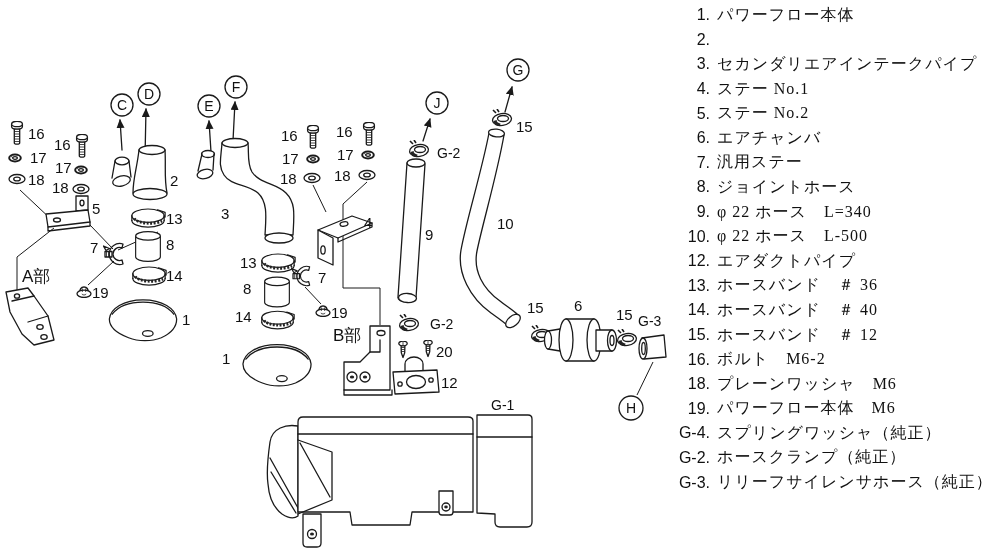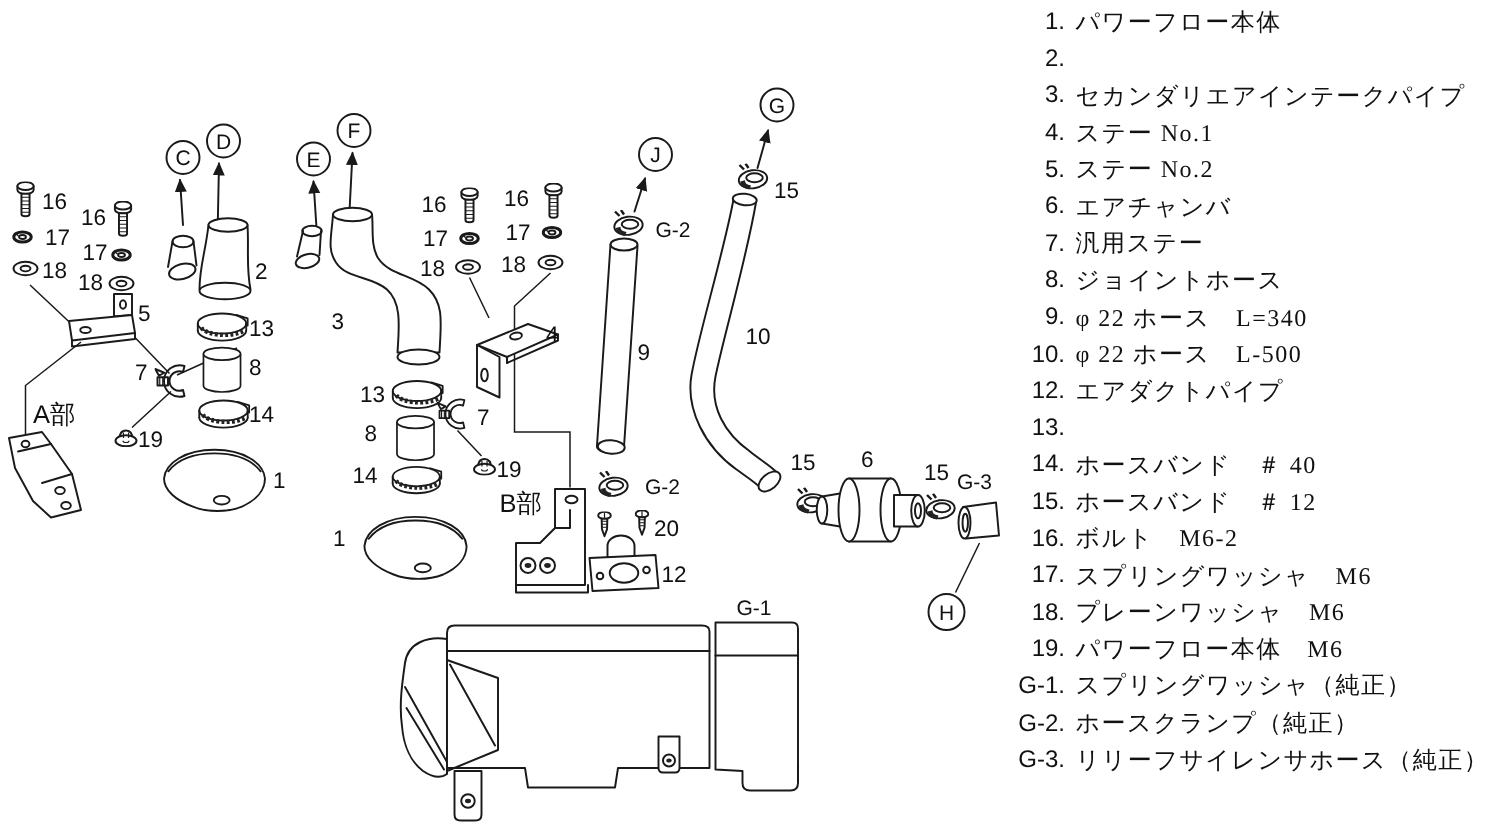--- a/index.html
+++ b/index.html
@@ -364,47 +364,44 @@
   <li>
         <span class="no">10.</span>
         <span class="lbl">φ 22 ホース　L-500</span>
       </li>
   <li>
         <span class="no">12.</span>
         <span class="lbl">エアダクトパイプ</span>
       </li>
   <li>
         <span class="no">13.</span>
+        <span class="lbl">ホースバンド　＃ 36</span>
       </li>
   <li>
         <span class="no">14.</span>
         <span class="lbl">ホースバンド　＃ 40</span>
       </li>
   <li>
         <span class="no">15.</span>
         <span class="lbl">ホースバンド　＃ 12</span>
       </li>
   <li>
         <span class="no">16.</span>
         <span class="lbl">ボルト　M6-2</span>
       </li>
   <li>
-        <span class="no">17.</span>
-        <span class="lbl">スプリングワッシャ　M6</span>
-      </li>
-  <li>
         <span class="no">18.</span>
         <span class="lbl">プレーンワッシャ　M6</span>
       </li>
   <li>
         <span class="no">19.</span>
         <span class="lbl">パワーフロー本体　M6</span>
       </li>
   <li>
-        <span class="no">G-1.</span>
+        <span class="no">G-4.</span>
         <span class="lbl">スプリングワッシャ（純正）</span>
       </li>
   <li>
         <span class="no">G-2.</span>
         <span class="lbl">ホースクランプ（純正）</span>
       </li>
   <li>
         <span class="no">G-3.</span>
         <span class="lbl">リリーフサイレンサホース（純正）</span>
       </li>

